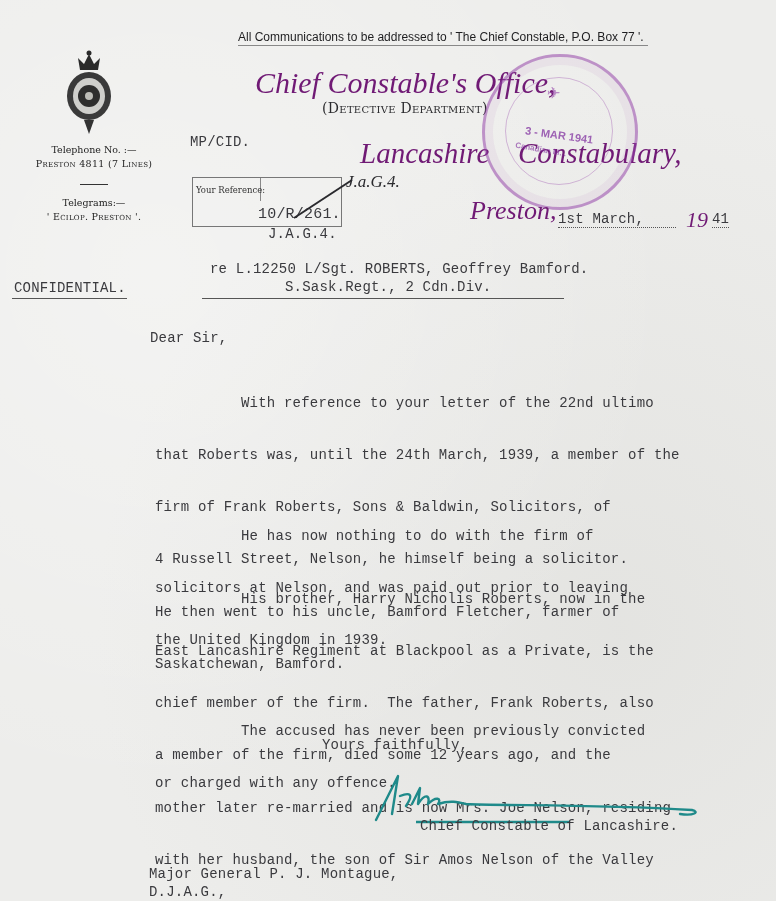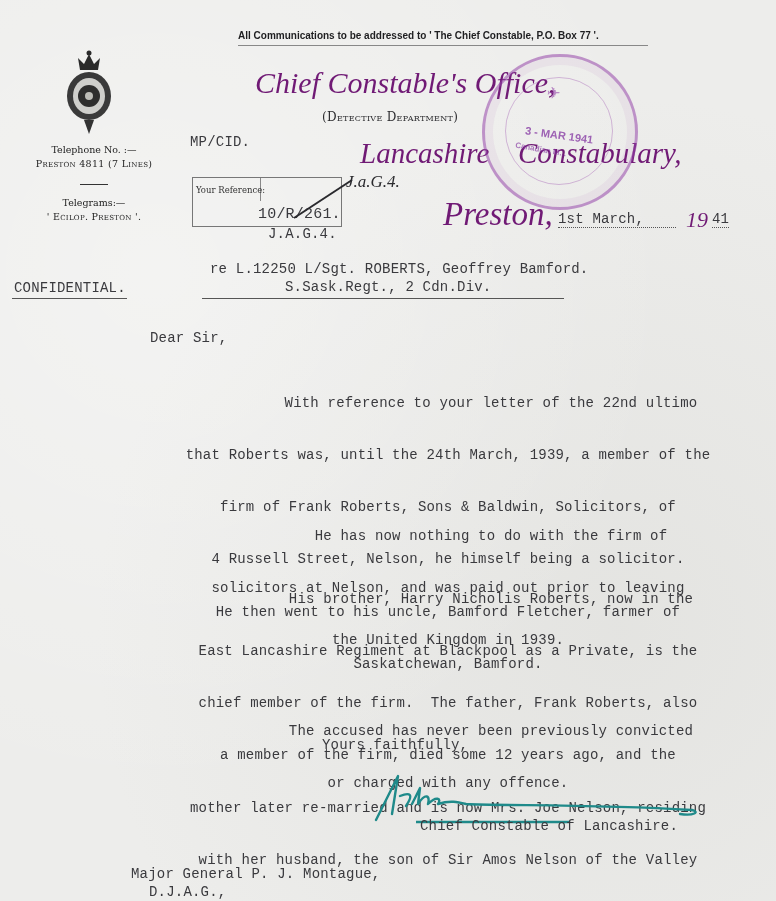--- a/index.html
+++ b/index.html
@@ -11,52 +11,52 @@
       radial-gradient(ellipse at 80% 70%, rgba(200,200,195,0.25), transparent 60%);
     font-family:"DejaVu Sans Mono","Liberation Mono",monospace;
     color:#2b2b2e;
   }
   .abs { position:absolute; }
   .serif { font-family:"DejaVu Serif","Liberation Serif",serif; }
   .script { font-family:"Liberation Serif","DejaVu Serif",serif; font-style:italic; color:#701a75; }
   .mono { font-family:"Liberation Mono","DejaVu Sans Mono",monospace; font-size:14px; color:#3a3a3e; letter-spacing:0.2px; }
   .topline {
     left:238px; top:30px; font-family:"Liberation Sans","DejaVu Sans",sans-serif;
-    font-size:10px; font-weight:bold; color:#1e1e20;
+    font-size:12px; font-weight:normal; color:#1e1e20;
   }
   .rule { height:1px; background:#555; }
   .crest { left:64px; top:48px; width:50px; height:88px; }
   .tel { left:14px; width:160px; text-align:center; font-size:9.5px; color:#222; }
   .caps { font-variant:small-caps; letter-spacing:0.3px; }
   .office-title { left:255px; top:66px; font-size:30px; }
-  .detective { left:322px; top:110px; font-size:12px;text-align:center; }
+  .detective { left:322px; top:100px; font-size:14px;text-align:center; }
   .lancs { left:360px; top:137px; font-size:29px; }
   .constab { left:518px; top:137px; font-size:29px; }
-  .preston { left:443px; top:196px; font-size:33px; }
+  .preston { left:470px; top:196px; font-size:26px; }
   .refbox {
     left:192px; top:177px; width:148px; height:48px;
     border:1px solid #777; font-size:8.5px; color:#333;
   }
   .refbox .row { height:23px; display:flex; align-items:center; border-bottom:1px solid #888; }
   .refbox .row:last-child { border-bottom:none; }
   .refbox .lbl { width:64px; padding-left:3px; border-right:1px solid #888; height:100%; display:flex; align-items:center; white-space:nowrap; }
   .stamp {
     left:482px; top:54px; width:150px; height:150px; border-radius:50%;
     border:3px solid rgba(150,70,170,0.55);
     box-shadow: inset 0 0 0 8px rgba(160,90,180,0.08);
   }
   .stamp-inner {
     position:absolute; left:20px; top:20px; width:106px; height:106px; border-radius:50%;
     border:1.5px solid rgba(150,70,170,0.35);
   }
   .stamp-date { position:absolute; left:40px; top:72px; font-family:"Liberation Sans",sans-serif; font-weight:bold; font-size:11px; color:rgba(130,50,160,0.75); transform:rotate(8deg); }
   .stamp-org { position:absolute; left:30px; top:88px; font-family:"Liberation Sans",sans-serif; font-weight:bold; font-size:8px; color:rgba(130,50,160,0.65); transform:rotate(10deg); }
   .stamp-mark { position:absolute; left:62px; top:22px; font-size:22px; color:rgba(150,70,170,0.6); }
   .underline-dot { border-bottom:1px dotted #555; }
-  .para { left:138px; width:620px; white-space:pre; line-height:17.4px;text-align:center; }
+  .para { left:155px; width:620px; white-space:pre; line-height:17.4px; }
   .sig-svg { left:370px; top:770px; }
 </style>
 </head>
 <body>
 
 <div class="abs topline">All Communications to be addressed to ' The Chief Constable, P.O. Box 77 '.</div>
 <div class="abs rule" style="left:238px; top:45px; width:410px; background:#888;"></div>
 
 <div class="abs crest">
   <svg width="50" height="88" viewBox="0 0 50 88">
@@ -143,14 +143,14 @@
 </div>
 
 <div class="abs mono" style="left:322px; top:737px;">Yours faithfully,</div>
 
 <svg class="abs sig-svg" width="330" height="60" viewBox="0 0 330 60">
   <path d="M6 50 L28 6 L22 44 M30 26 C40 22 44 24 36 36 M42 34 L50 18 L48 34 C56 22 60 26 58 34 C66 26 72 28 68 34 C80 30 88 32 96 34 C140 36 220 34 322 40 C330 42 324 46 310 44" fill="none" stroke="#1f8a8a" stroke-width="2.4" stroke-linecap="round" stroke-linejoin="round"></path>
   <line x1="46" y1="52" x2="200" y2="52" stroke="#1f8a8a" stroke-width="2.5"></line>
 </svg>
 <div class="abs mono" style="left:420px; top:818px;">Chief Constable of Lancashire.</div>
 
-<div class="abs mono" style="left:131px; top:866px;">Major General P. J. Montague,</div>
+<div class="abs mono" style="left:149px; top:866px;">Major General P. J. Montague,</div>
 <div class="abs mono" style="left:149px; top:884px;">D.J.A.G.,</div>
 
 </body></html>

